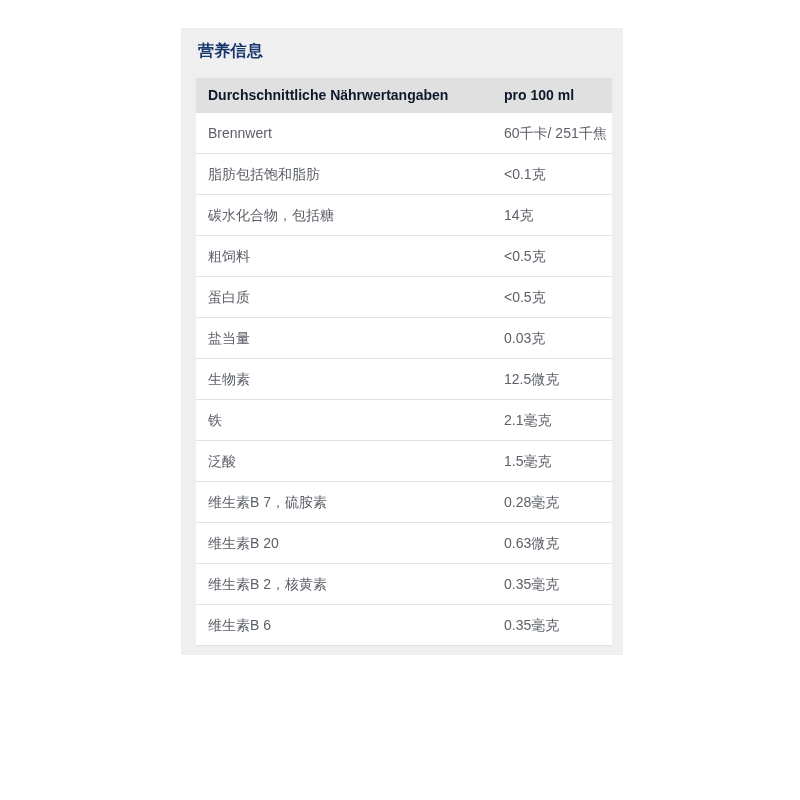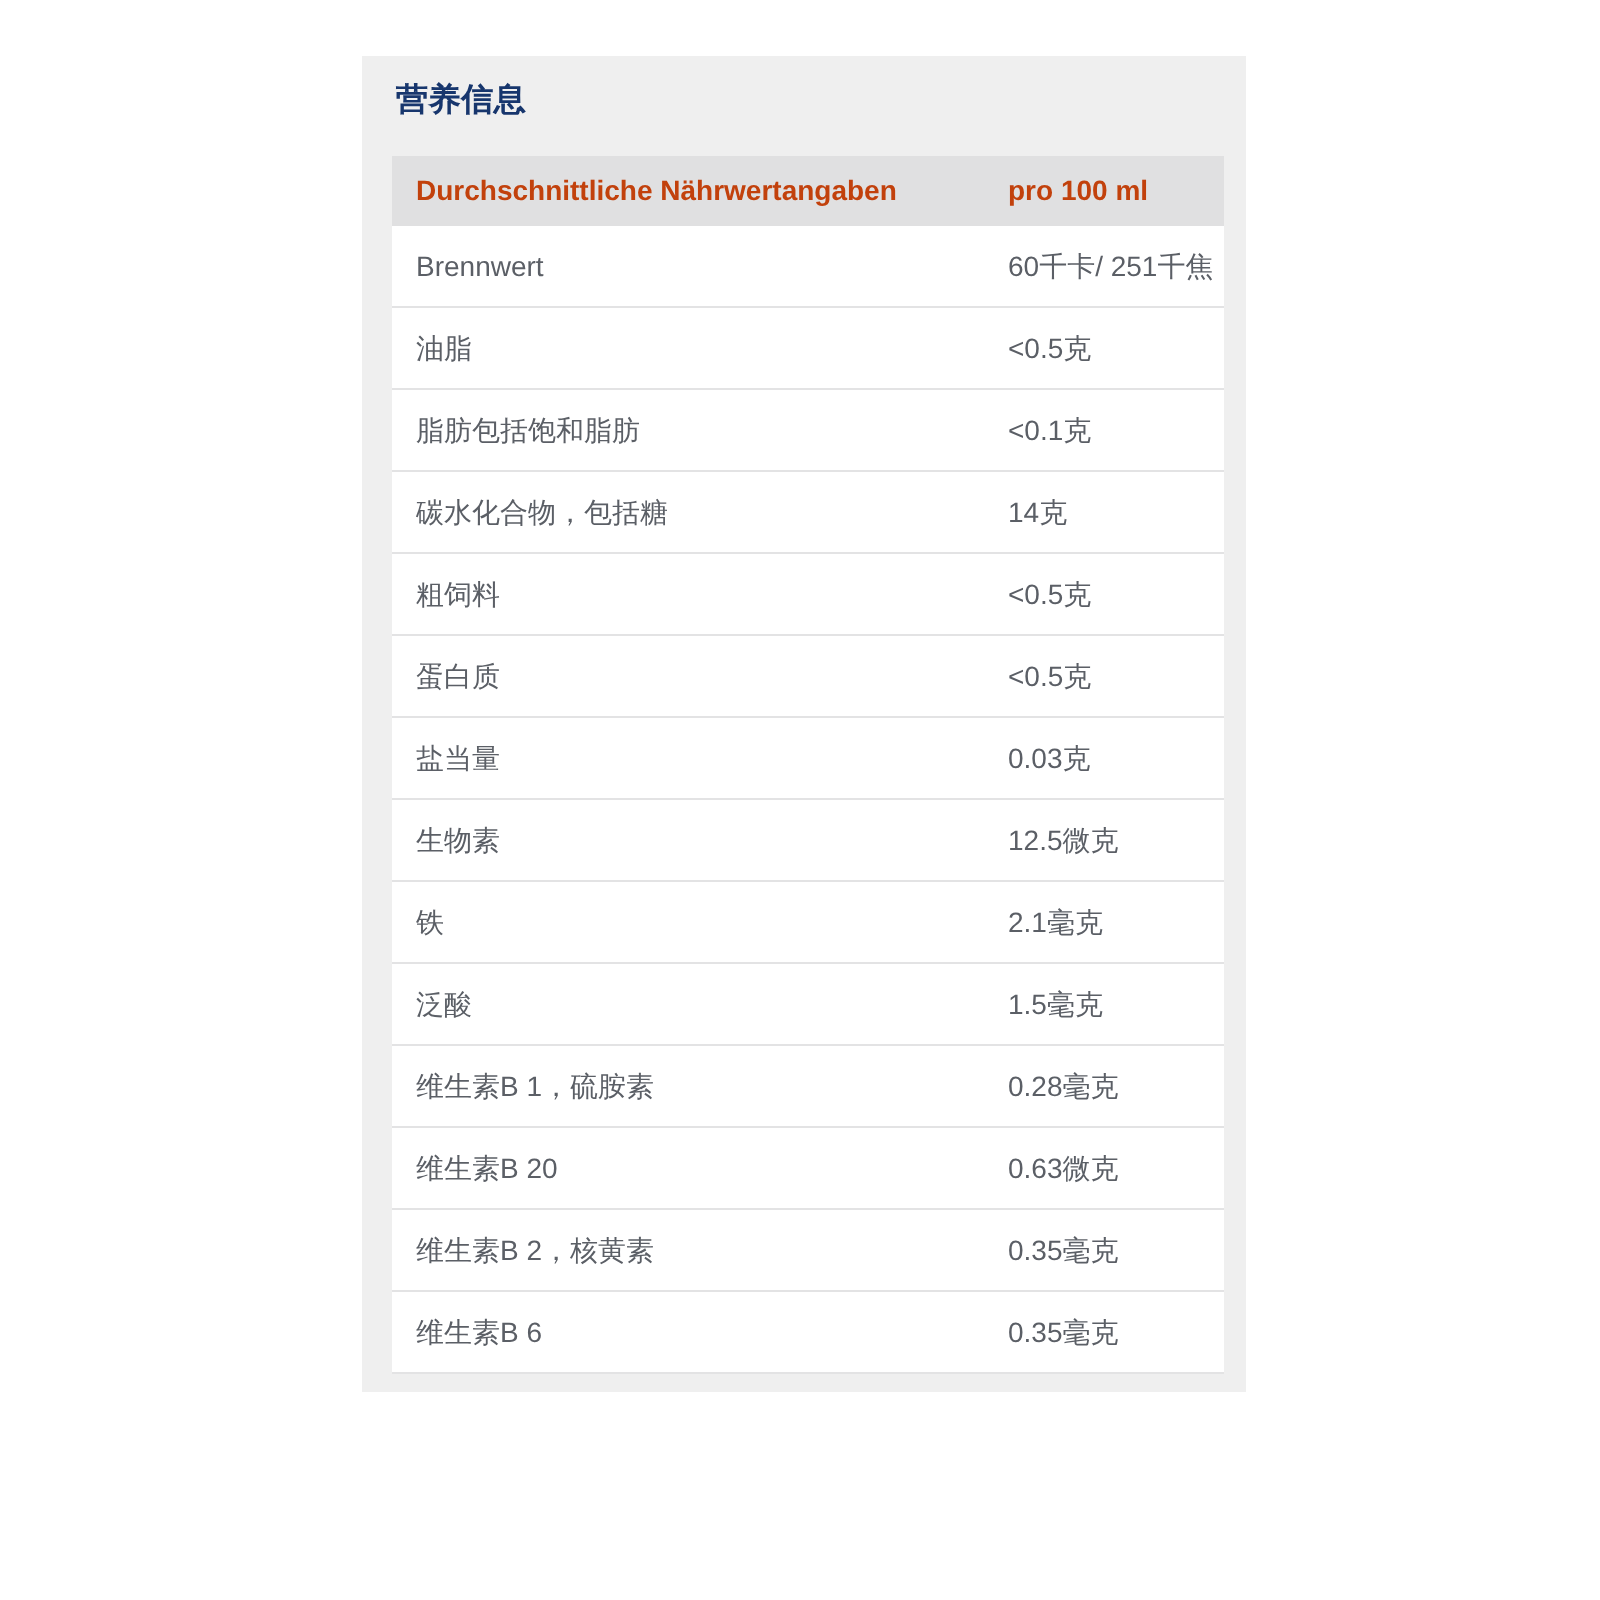--- a/index.html
+++ b/index.html
@@ -33,21 +33,21 @@
     letter-spacing: 0.3px;
   }
   table.nutri-table {
     width: 416px;
     border-collapse: collapse;
     table-layout: fixed;
     font-size: 14px;
   }
   .nutri-table th {
     background: #e0e0e1;
-    color: #c2410c;
+    color: #0f172a;
     font-weight: 700;
     text-align: left;
     padding: 8px 12px;
     line-height: 19px;
     white-space: nowrap;
     overflow: hidden;
   }
   .nutri-table th.col-label { width: 272px; }
   .nutri-table td {
     background: #ffffff;
@@ -74,24 +74,20 @@
           <th class="col-label">Durchschnittliche Nährwertangaben</th>
           <th class="col-value">pro 100 ml</th>
         </tr>
       </thead>
       <tbody id="rows">
   <tr>
     <td class="cell-label">Brennwert</td>
     <td class="cell-value">60千卡/ 251千焦</td>
   </tr>
 
-  <tr>
-    <td class="cell-label">油脂</td>
-    <td class="cell-value">&lt;0.5克</td>
-  </tr>
 
   <tr>
     <td class="cell-label">脂肪包括饱和脂肪</td>
     <td class="cell-value">&lt;0.1克</td>
   </tr>
 
 
   <tr>
     <td class="cell-label">碳水化合物，包括糖</td>
     <td class="cell-value">14克</td>
@@ -122,21 +118,21 @@
     <td class="cell-value">2.1毫克</td>
   </tr>
 
 
   <tr>
     <td class="cell-label">泛酸</td>
     <td class="cell-value">1.5毫克</td>
   </tr>
 
   <tr>
-    <td class="cell-label">维生素B 1，硫胺素</td>
+    <td class="cell-label">维生素B 7，硫胺素</td>
     <td class="cell-value">0.28毫克</td>
   </tr>
 
   <tr>
     <td class="cell-label">维生素B 20</td>
     <td class="cell-value">0.63微克</td>
   </tr>
 
   <tr>
     <td class="cell-label">维生素B 2，核黄素</td>

